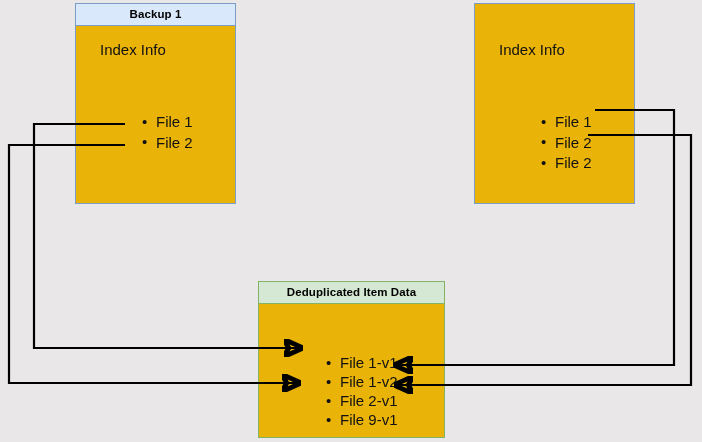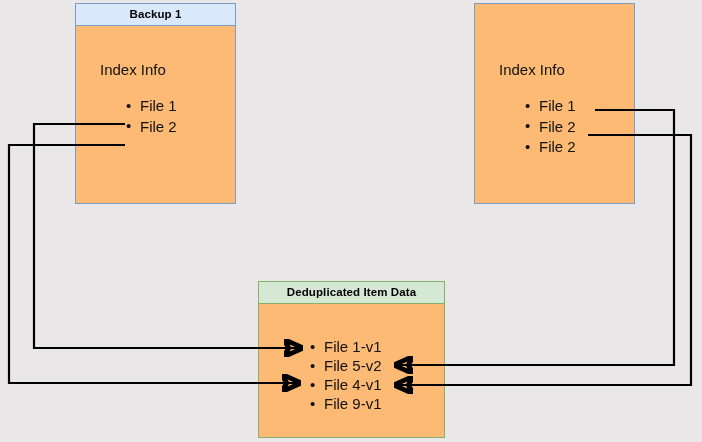--- a/index.html
+++ b/index.html
@@ -17,21 +17,21 @@
   #canvas {
     position: absolute;
     left: 0;
     top: 0;
     width: 702px;
     height: 442px;
   }
   .node {
     position: absolute;
     box-sizing: border-box;
-    background: #fdba74;
+    background: #eab308;
   }
   .node .title {
     box-sizing: border-box;
     width: 100%;
     text-align: center;
     font-weight: bold;
     font-size: 11.5px;
     line-height: 21px;
     height: 22px;
     color: #000;
@@ -49,25 +49,24 @@
   }
   .node.green .title {
     background: #d5e8d4;
     border-bottom: 1.6px solid #82b366;
   }
   .body-text {
     position: absolute;
     font-size: 15px;
     color: #111;
     white-space: nowrap;
-    margin-top: 20px;
   }
   ul.filelist {
     position: absolute;
-    margin: 0;
+    margin: 16px;
     padding: 0 0 0 16px;
     list-style: none;
     font-size: 15px;
     color: #111;
   }
   ul.filelist li {
     position: relative;
     line-height: 20.5px;
     white-space: nowrap;
   }
@@ -118,22 +117,22 @@
       <li>File 1</li>
       <li>File 2</li>
       <li>File 2</li>
     </ul>
   </div>
 
   <div class="node green" style="left:258px; top:281px; width:187px; height:157px;">
     <div class="title">Deduplicated Item Data</div>
     <ul class="filelist dedup" style="left:49px; top:55px;">
       <li>File 1-v1</li>
-      <li>File 5-v2</li>
-      <li>File 4-v1</li>
+      <li>File 1-v2</li>
+      <li>File 2-v1</li>
       <li>File 9-v1</li>
     </ul>
   </div>
 
   <svg id="edges" viewBox="0 0 702 442">
     <defs>
       <marker id="arrowhead" markerWidth="9" markerHeight="8" refX="8.4" refY="4" orient="auto" markerUnits="strokeWidth">
         <path d="M0,0 L9,4 L0,8 L2.4,4 Z" fill="#000000" stroke="none"></path>
       </marker>
     </defs>

